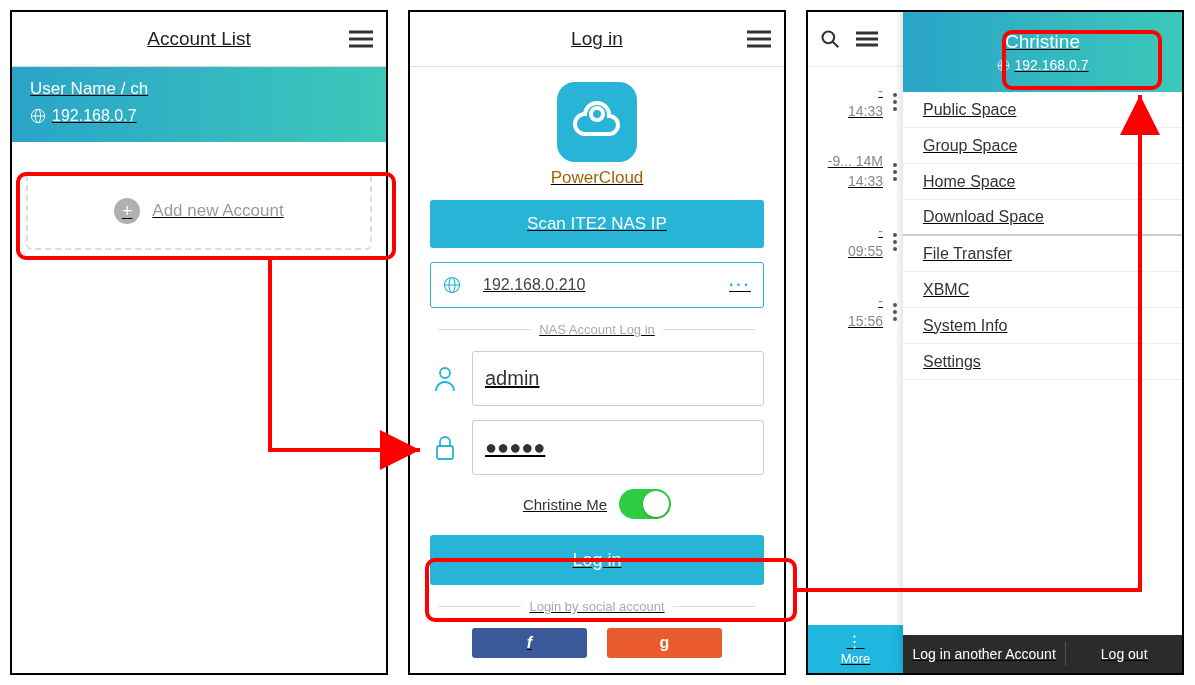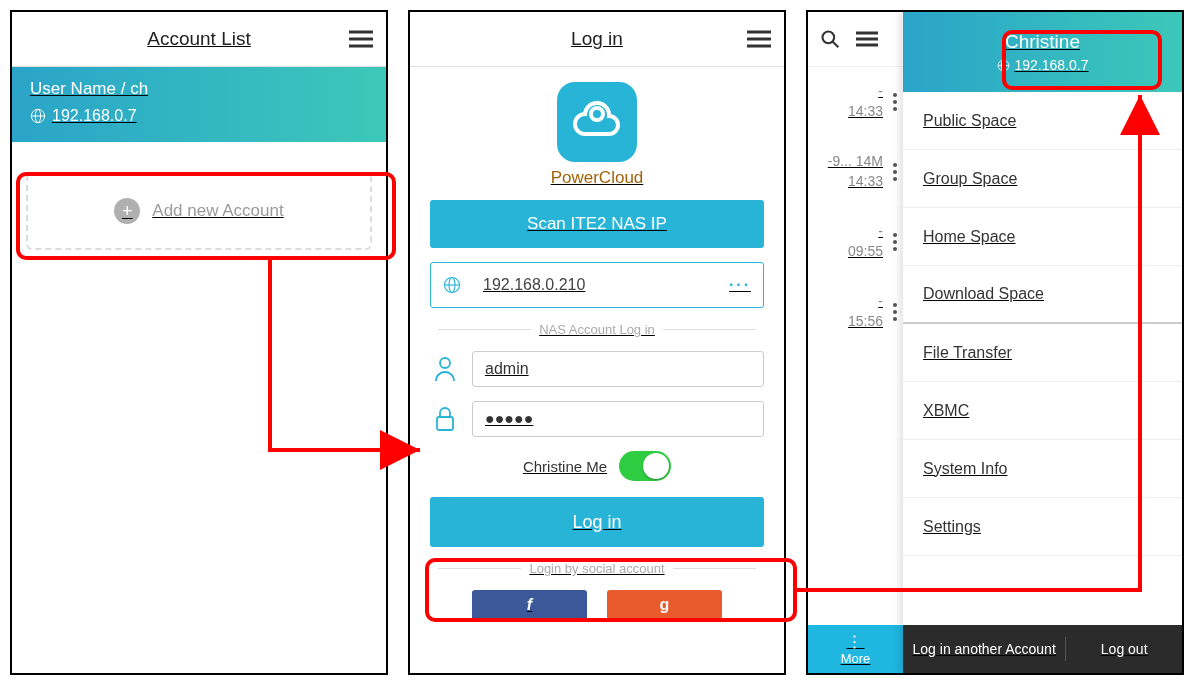--- a/index.html
+++ b/index.html
@@ -23,44 +23,44 @@
   .s2-body { padding:0 20px; }
   .s2-logo { width:80px; height:80px; border-radius:18px; background:#28b4d6; margin:15px auto 6px auto; display:flex; align-items:center; justify-content:center; }
   .s2-appname { text-align:center; color:#a16207; font-size:17px; margin-bottom:12px; }
   .s2-scan { height:48px; background:#28b4d6; color:#fff; border-radius:3px; display:flex; align-items:center; justify-content:center; font-size:17px; margin-bottom:14px; }
   .s2-ipbox { height:46px; border:1.5px solid #28b4d6; border-radius:3px; display:flex; align-items:center; padding:0 12px; color:#444; font-size:16px; gap:22px; }
   .s2-ipbox .dots { margin-left:auto; color:#28b4d6; letter-spacing:2px; font-weight:bold; }
   .s2-divtxt { display:flex; align-items:center; color:#aaa; font-size:13px; margin:14px 0; }
   .s2-divtxt::before, .s2-divtxt::after { content:""; flex:1; border-top:1px solid #ddd; margin:0 8px; }
   .s2-field { display:flex; align-items:center; gap:12px; margin-bottom:14px; }
   .s2-field .iconcol { width:30px; display:flex; justify-content:center; color:#28b4d6; }
-  .s2-field input { flex:1; height:36px; border:1px solid #ccc; border-radius:3px; padding:0 12px; font-size:16px; color:#333; }
+  .s2-field input { flex:1; height:55px; border:1px solid #ccc; border-radius:3px; padding:0 12px; font-size:20px; color:#333; }
   .s2-remember { display:flex; align-items:center; justify-content:center; gap:12px; font-size:15px; color:#333; margin:8px 0 16px 0; }
   .toggle { width:52px; height:30px; background:#2ecc40; border-radius:15px; position:relative; }
   .toggle::after { content:""; position:absolute; width:26px; height:26px; background:#fff; border-radius:50%; top:2px; right:2px; box-shadow:0 1px 2px rgba(0,0,0,.3); }
   .s2-login { height:50px; background:#28b4d6; color:#fff; border-radius:3px; display:flex; align-items:center; justify-content:center; font-size:18px; }
   .s2-social { display:flex; gap:20px; justify-content:center; margin-top:6px; }
   .s2-social .fb { width:115px; height:30px; background:#3b5998; color:#fff; display:flex; align-items:center; justify-content:center; font-style:italic; font-weight:bold; border-radius:3px; }
   .s2-social .gg { width:115px; height:30px; background:#e95b2d; color:#fff; display:flex; align-items:center; justify-content:center; font-weight:bold; border-radius:3px; }
 
   
   .s3-container { display:flex; height:100%; }
   .s3-left { width:95px; background:#fff; display:flex; flex-direction:column; }
   .s3-left-top { height:55px; border-bottom:1px solid #eee; display:flex; align-items:center; padding-left:12px; gap:16px; }
   .s3-listrow { flex:0 0 auto; padding:14px 6px 14px 0; border-bottom:0; display:flex; justify-content:flex-end; align-items:center; color:#888; font-size:14px; min-height:70px; }
   .s3-listrow .txtblock { text-align:right; margin-right:10px; line-height:1.4; }
   .s3-more { margin-top:auto; height:48px; background:#1fb6df; color:#fff; font-size:13px; display:flex; flex-direction:column; align-items:center; justify-content:center; }
   .s3-right { flex:1; display:flex; flex-direction:column; box-shadow:-4px 0 6px rgba(0,0,0,.1); }
   .s3-userbar { height:80px; background:linear-gradient(90deg,#2aa4c9 0%, #3cc8b9 100%); color:#fff; display:flex; flex-direction:column; justify-content:center; align-items:center;}
   .s3-userbar .nm { font-size:19px; }
   .s3-userbar .ip { font-size:14px; margin-top:4px; display:flex; align-items:center; gap:5px;}
   .s3-menu { flex:1; background:#fff; }
-  .s3-menuitem { height:58px; padding:0 20px; display:flex; align-items:center; border-bottom:1px solid #eee; font-size:16px; color:#333; }
+  .s3-menuitem { height:36px; padding:0 20px; display:flex; align-items:center; border-bottom:1px solid #eee; font-size:16px; color:#333; }
   .s3-menuitem.thick { border-bottom:2px solid #ccc; }
-  .s3-bottom { height:48px; background:#2b2b2b; color:#fff; display:flex; align-items:center; font-size:14px;}
+  .s3-bottom { height:38px; background:#2b2b2b; color:#fff; display:flex; align-items:center; font-size:14px;}
   .s3-bottom .b1 { flex:1.3; text-align:center; border-right:1px solid #555; padding:4px 6px;}
   .s3-bottom .b2 { flex:1; text-align:center; }
 
   
   .overlay { position:absolute; pointer-events:none; }
   .redbox { border:4px solid #ff0000; border-radius:10px; }
 
   svg { display:block; }
   .vdots { display:inline-block; width:4px; }
   .vdots span{ display:block; width:4px;height:4px;background:#555;border-radius:50%;margin:3px 0;}

